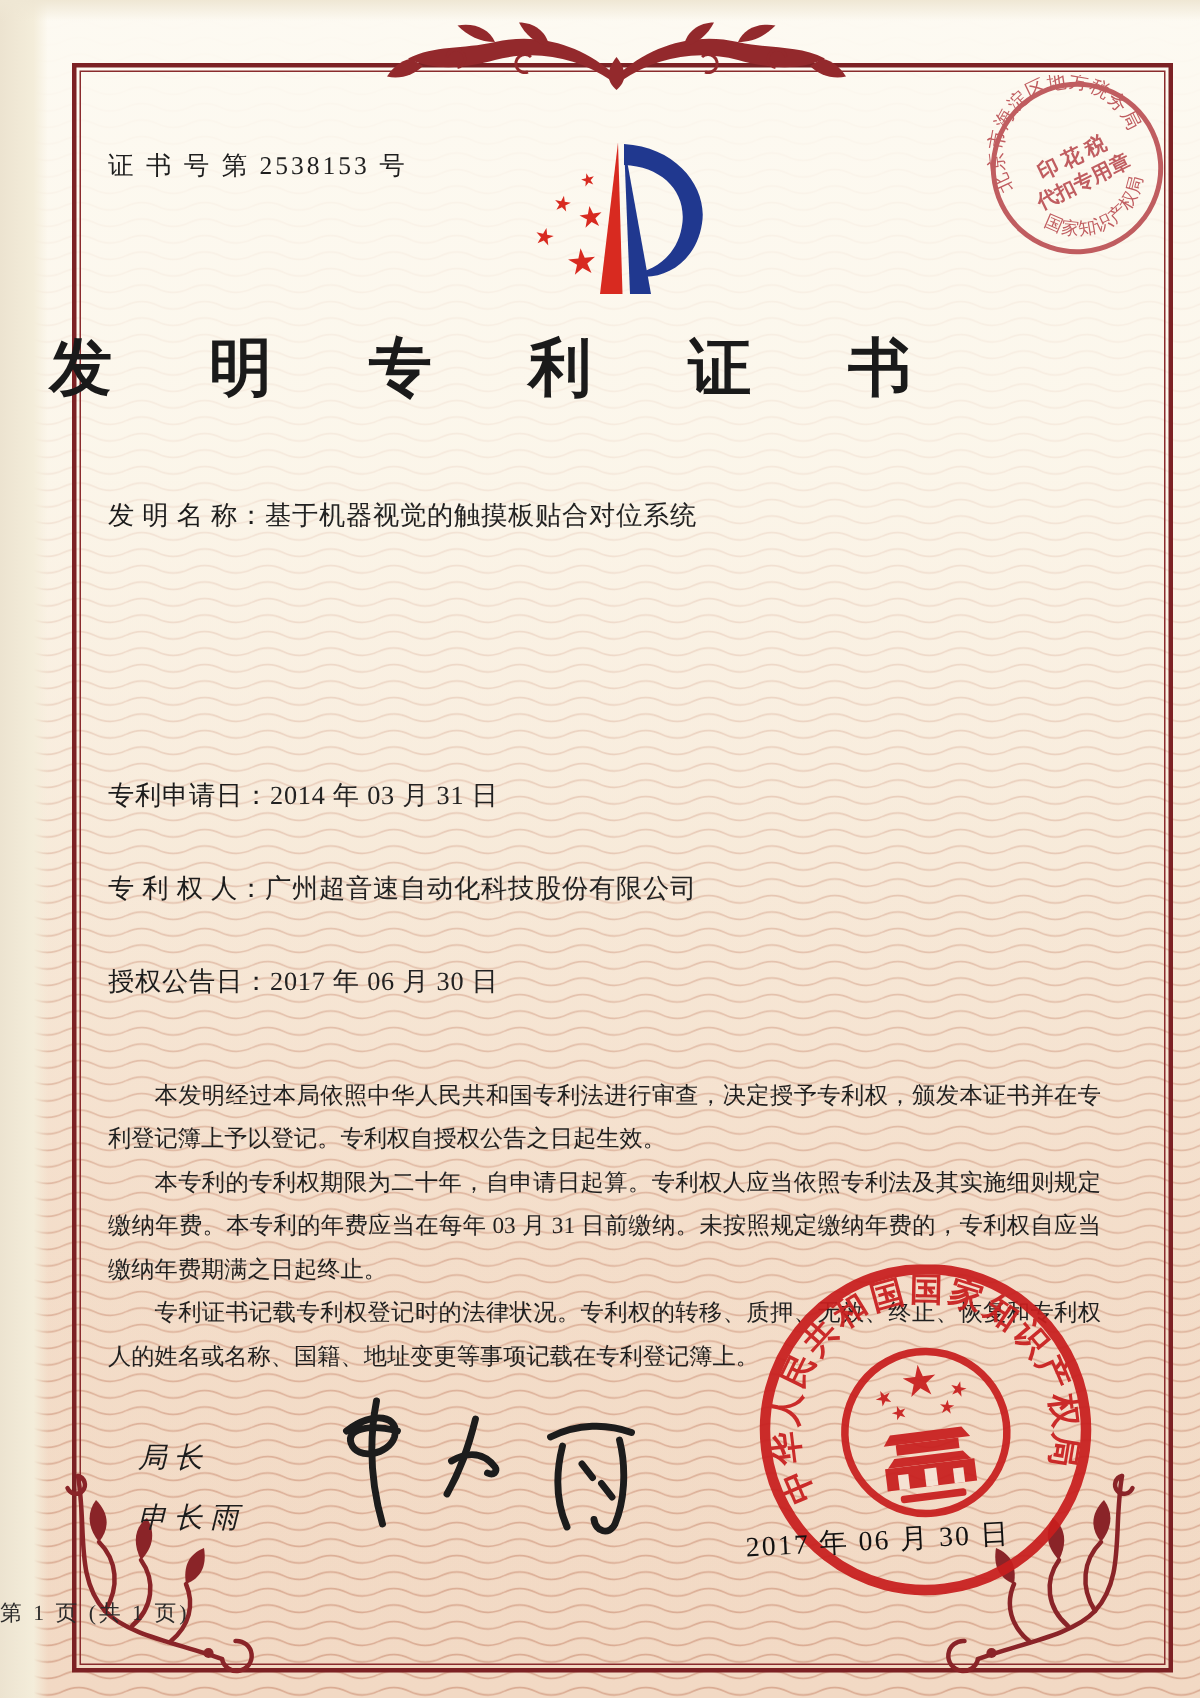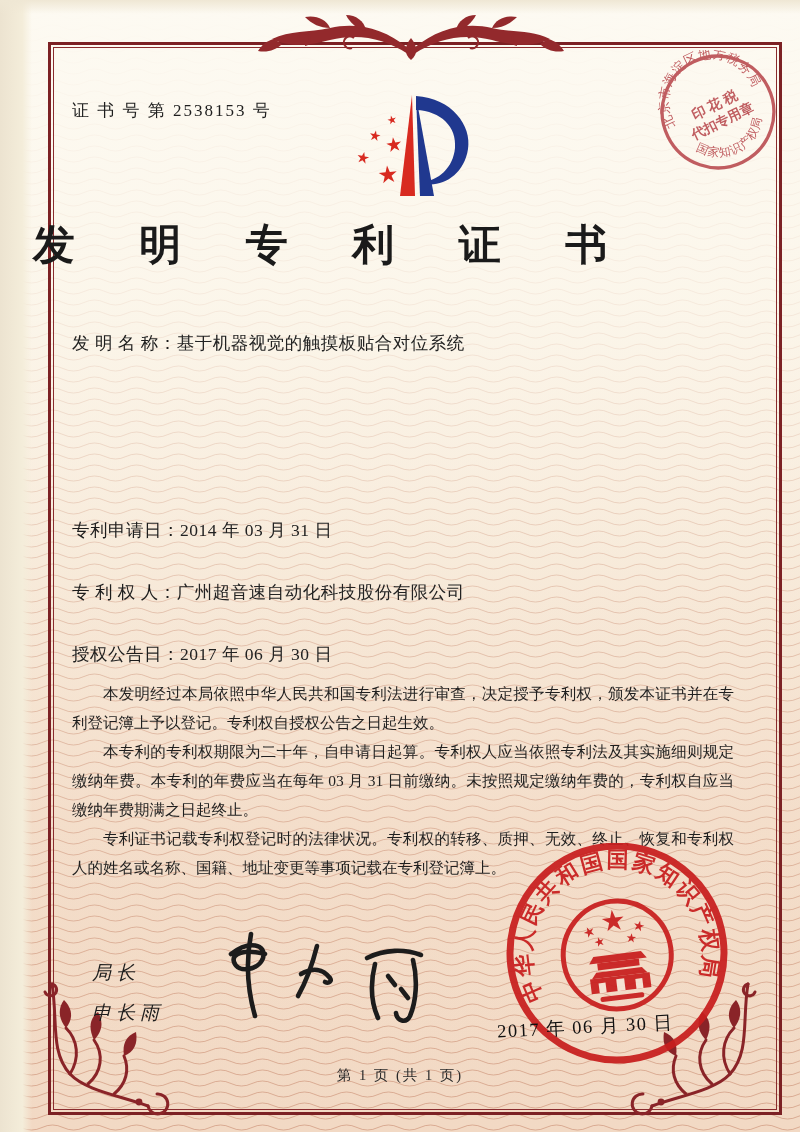--- a/index.html
+++ b/index.html
@@ -15,31 +15,31 @@
         border:3px solid #7c2124;box-sizing:border-box;}
   .frame:before{content:"";position:absolute;left:2px;top:2px;right:2px;bottom:2px;
         border:1px solid #8a2b2d;}
   .ornament{position:absolute;z-index:4;}
   .content{position:absolute;z-index:5;}
   .cert-no{left:72px;top:99px;font-size:17px;letter-spacing:2px;color:#1e1e1e;}
   .title{left:0;top:217px;width:640px;text-align:center;font-size:42px;font-weight:bold;
         letter-spacing:27px;padding-left:27px;box-sizing:border-box;color:#1a1a1a;}
   .field{left:72px;width:680px;font-size:17.5px;color:#222;letter-spacing:0.5px;}
   .field .lab{color:#1c1c1c;margin-top:32px;}
-  .paras{left:72px;top:679px;width:662px;font-size:15.5px;line-height:29px;
+  .paras{left:72px;top:716px;width:662px;font-size:15.5px;line-height:29px;
         text-align:justify;color:#1f1f1f;}
   .paras p{margin:0;text-indent:2em;}
   .signoff{left:92px;top:953px;font-size:19px;letter-spacing:5px;color:#1c1c1c;line-height:40px;font-style:italic;}
   .sig-svg{position:absolute;left:205px;top:918px;z-index:6;}
   .seal-svg{position:absolute;left:492px;top:843px;z-index:5;opacity:0.93;}
   .stamp-svg{position:absolute;left:656px;top:50px;z-index:6;opacity:0.88;}
   .logo-svg{position:absolute;left:330px;top:86px;z-index:5;}
   .issue-date{left:497px;top:1014px;font-size:18.5px;letter-spacing:1.5px;color:#111;
         transform:rotate(-3deg);z-index:7;}
-  .footer{left:0;top:1066px;width:800px;text-align:center;font-size:14.5px;
+  .footer{left:0;top:1066px;width:800px;font-size:14.5px;
         letter-spacing:2px;color:#2a2a2a;}
 </style>
 </head>
 <body>
 
 <svg width="0" height="0" style="position:absolute" aria-hidden="true">
   <defs>
     <g id="star">
       <polygon points="0,-10 2.23,-3.07 9.51,-3.09 3.61,1.17 5.88,8.09 0,3.8 -5.88,8.09 -3.61,1.17 -9.51,-3.09 -2.23,-3.07"></polygon>
     </g>

